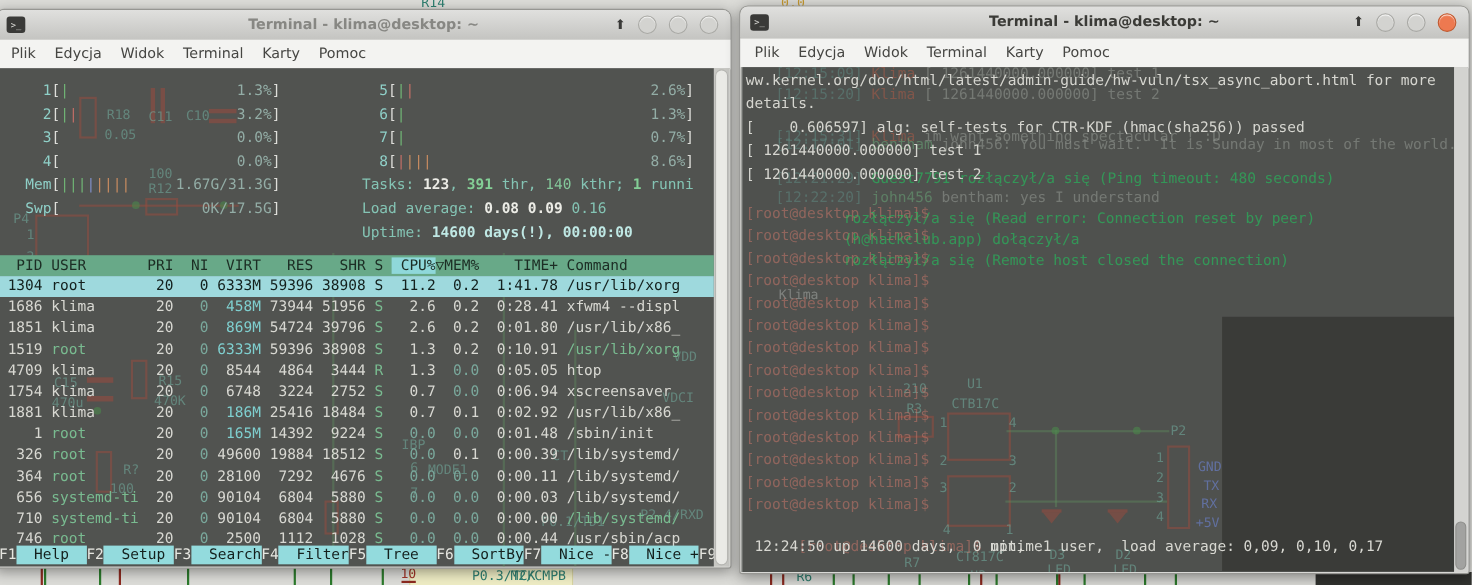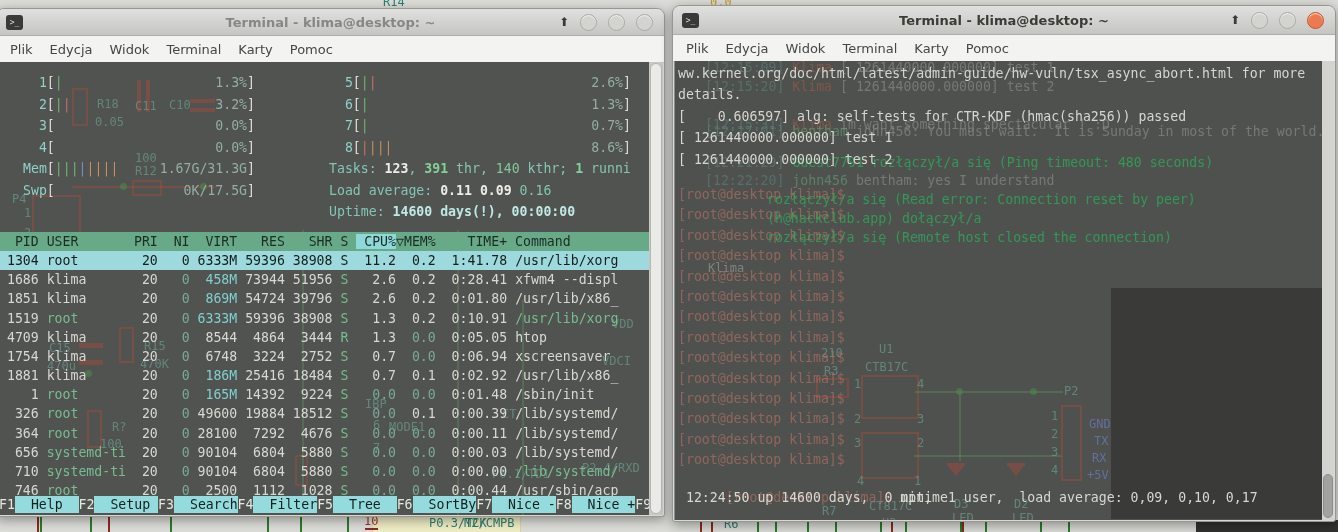--- a/index.html
+++ b/index.html
@@ -213,21 +213,21 @@
       <div class="hline meter mcol1" style="top:31.5px"><span class="mlbl">  2</span><span class="mbr">[</span><span class="mbar"><span class="tick-g">|</span><span class="tick-r">|</span></span><span class="mpct">3.2%</span><span class="mbr">]</span></div>
       <div class="hline meter mcol1" style="top:53px"><span class="mlbl">  3</span><span class="mbr">[</span><span class="mbar"></span><span class="mpct">0.0%</span><span class="mbr">]</span></div>
       <div class="hline meter mcol1" style="top:74.5px"><span class="mlbl">  4</span><span class="mbr">[</span><span class="mbar"></span><span class="mpct">0.0%</span><span class="mbr">]</span></div>
       <div class="hline meter mcol2" style="top:10px"><span class="mlbl">  5</span><span class="mbr">[</span><span class="mbar"><span class="tick-g">|</span><span class="tick-r">|</span></span><span class="mpct">2.6%</span><span class="mbr">]</span></div>
       <div class="hline meter mcol2" style="top:31.5px"><span class="mlbl">  6</span><span class="mbr">[</span><span class="mbar"><span class="tick-g">|</span></span><span class="mpct">1.3%</span><span class="mbr">]</span></div>
       <div class="hline meter mcol2" style="top:53px"><span class="mlbl">  7</span><span class="mbr">[</span><span class="mbar"><span class="tick-g">|</span></span><span class="mpct">0.7%</span><span class="mbr">]</span></div>
       <div class="hline meter mcol2" style="top:74.5px"><span class="mlbl">  8</span><span class="mbr">[</span><span class="mbar"><span class="tick-r">|</span><span class="tick-o">|||</span></span><span class="mpct">8.6%</span><span class="mbr">]</span></div>
       <div class="hline meter mcol1" style="top:96px"><span class="mlbl">Mem</span><span class="mbr">[</span><span class="mbar"><span class="tick-g">|||</span><span class="tick-b">|</span><span class="tick-o">||||</span></span><span class="mpct">1.67G/31.3G</span><span class="mbr">]</span></div>
       <div class="hline meter mcol1" style="top:117.5px"><span class="mlbl">Swp</span><span class="mbr">[</span><span class="mbar"></span><span class="mpct">0K/17.5G</span><span class="mbr">]</span></div>
       <div class="hline tcol2" style="top:96px"><span class="r-t">Tasks: </span><span class="r-bw">123</span><span class="r-t">, </span><span class="r-bg">391</span><span class="r-t"> thr, </span><span class="r-g">140</span><span class="r-t"> kthr; </span><span class="r-bg">1</span><span class="r-t"> runni</span></div>
-      <div class="hline tcol2" style="top:117.5px"><span class="r-t">Load average: </span><span class="r-bw">0.11</span><span class="r-t"> </span><span class="r-bw">0.09</span><span class="r-t"> </span><span class="r-t">0.16</span></div>
+      <div class="hline tcol2" style="top:117.5px"><span class="r-t">Load average: </span><span class="r-bw">0.08</span><span class="r-t"> </span><span class="r-bw">0.09</span><span class="r-t"> </span><span class="r-t">0.16</span></div>
       <div class="hline tcol2" style="top:139px"><span class="r-t">Uptime: </span><span class="r-bc">14600 days(!), 00:00:00</span></div>
       <div class="phead" id="proc-header"><span>  PID USER       PRI  NI  VIRT   RES   SHR S </span><span class="hsort"> CPU%</span><span>▽</span><span>MEM%    TIME+ Command      </span></div>
       <div id="proc-rows">
           <div class="prow sel" style="top: 189px;"><span class="cw"> 1304</span><span class="cg"> root      </span><span class="cw">  20</span><span class="cd">   0</span><span class="cc"> 6333M</span><span class="cw"> 59396</span><span class="cw"> 38908</span><span class="cg"> S</span><span class="cw">  11.2</span><span class="cw">  0.2</span><span class="cw">  1:41.78</span><span class="cw"> /usr/lib/xorg</span></div>
           <div class="prow" style="top: 208.17px;"><span class="cw"> 1686</span><span class="cw"> klima     </span><span class="cw">  20</span><span class="cd">   0</span><span class="cc">  458M</span><span class="cw"> 73944</span><span class="cw"> 51956</span><span class="cg"> S</span><span class="cw">   2.6</span><span class="cw">  0.2</span><span class="cw">  0:28.41</span><span class="cw"> xfwm4 --displ</span></div>
           <div class="prow" style="top: 227.34px;"><span class="cw"> 1851</span><span class="cw"> klima     </span><span class="cw">  20</span><span class="cd">   0</span><span class="cc">  869M</span><span class="cw"> 54724</span><span class="cw"> 39796</span><span class="cg"> S</span><span class="cw">   2.6</span><span class="cw">  0.2</span><span class="cw">  0:01.80</span><span class="cw"> /usr/lib/x86_</span></div>
           <div class="prow" style="top: 246.51px;"><span class="cw"> 1519</span><span class="cg"> root      </span><span class="cw">  20</span><span class="cd">   0</span><span class="cc"> 6333M</span><span class="cw"> 59396</span><span class="cw"> 38908</span><span class="cg"> S</span><span class="cw">   1.3</span><span class="cw">  0.2</span><span class="cw">  0:10.91</span><span class="cg"> /usr/lib/xorg</span></div>
           <div class="prow" style="top: 265.68px;"><span class="cw"> 4709</span><span class="cw"> klima     </span><span class="cw">  20</span><span class="cd">   0</span><span class="cw">  8544</span><span class="cw">  4864</span><span class="cw">  3444</span><span class="cg"> R</span><span class="cw">   1.3</span><span class="cd">  0.0</span><span class="cw">  0:05.05</span><span class="cw"> htop         </span></div>
           <div class="prow" style="top: 284.85px;"><span class="cw"> 1754</span><span class="cw"> klima     </span><span class="cw">  20</span><span class="cd">   0</span><span class="cw">  6748</span><span class="cw">  3224</span><span class="cw">  2752</span><span class="cg"> S</span><span class="cw">   0.7</span><span class="cd">  0.0</span><span class="cw">  0:06.94</span><span class="cw"> xscreensaver </span></div>
           <div class="prow" style="top: 304.02px;"><span class="cw"> 1881</span><span class="cw"> klima     </span><span class="cw">  20</span><span class="cd">   0</span><span class="cc">  186M</span><span class="cw"> 25416</span><span class="cw"> 18484</span><span class="cg"> S</span><span class="cw">   0.7</span><span class="cw">  0.1</span><span class="cw">  0:02.92</span><span class="cw"> /usr/lib/x86_</span></div>

